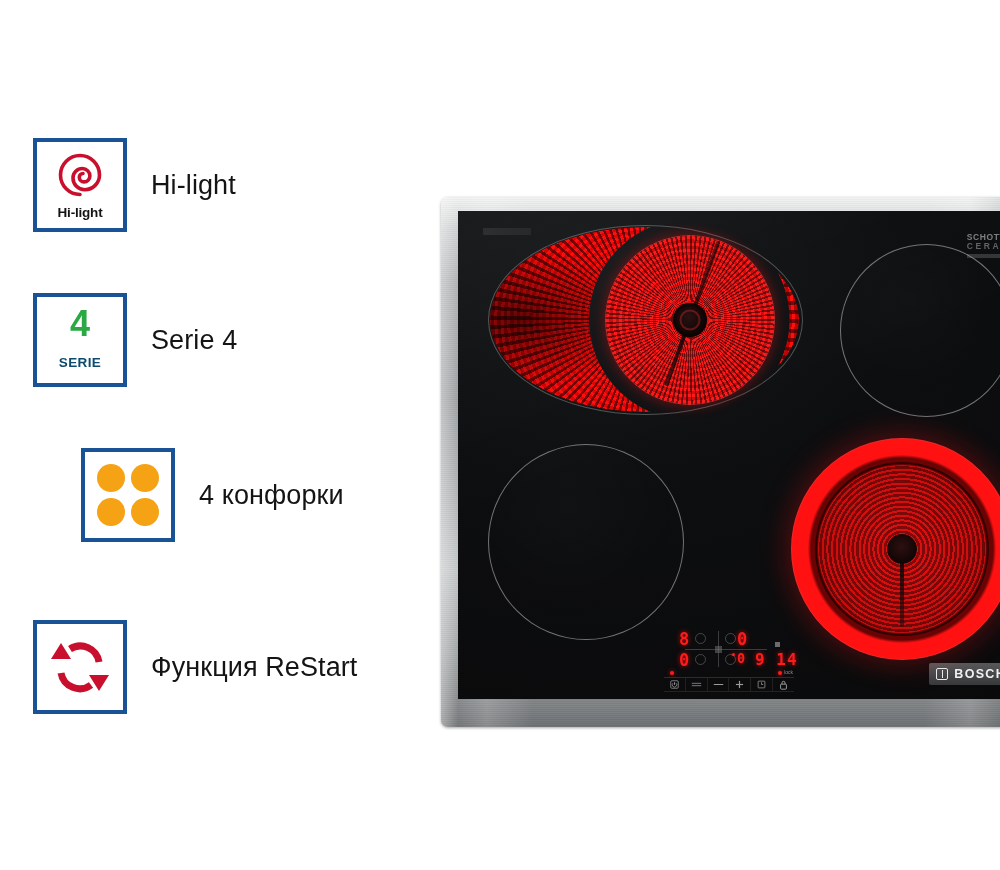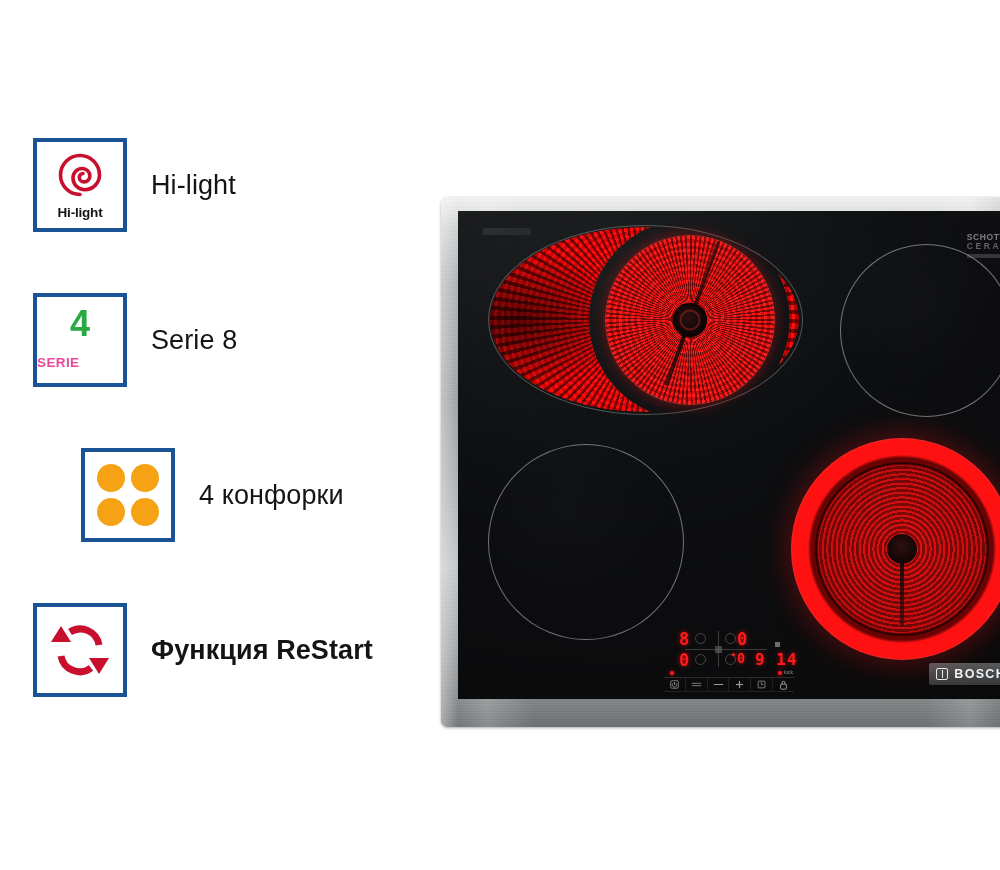--- a/index.html
+++ b/index.html
@@ -23,21 +23,21 @@
   }
   .feature-row {
     position: absolute;
     left: 33px;
     display: flex;
     align-items: center;
   }
   .feature-row.r0 { top: 138px; }
   .feature-row.r1 { top: 293px; }
   .feature-row.r2 { top: 448px; padding-left: 48px; }
-  .feature-row.r3 { top: 603px; font-weight: bold; }
+  .feature-row.r3 { top: 620px; }
 
   .feature-box {
     width: 94px; height: 94px;
     border: 4px solid #1a5296;
     background: #ffffff;
     position: relative;
     flex: 0 0 auto;
   }
   .feature-label {
     margin-left: 24px;
@@ -66,23 +66,23 @@
   
   .serie-num {
     position: absolute; left: 0; top: 9px;
     width: 100%; text-align: center;
     font-size: 36px; font-weight: bold;
     color: #29a844;
     line-height: 1;
   }
   .serie-cap {
     position: absolute; left: 0; bottom: 13px;
-    width: 100%; text-align: left;
+    width: 100%; text-align: center;
     font-size: 13.5px; font-weight: bold;
-    color: #ec4899;
+    color: #0c4a6e;
     letter-spacing: .4px;
   }
 
   
   .burn-grid {
     position: absolute;
     left: 50%; top: 50%;
     transform: translate(-50%,-50%);
     width: 62px; height: 62px;
     display: grid;
@@ -560,21 +560,21 @@
       <div class="hl-cap">Hi-light</div>
     </div>
     <div class="feature-label">Hi-light</div>
   </div>
 
   <div class="feature-row r1">
     <div class="feature-box">
       <div class="serie-num">4</div>
       <div class="serie-cap">SERIE</div>
     </div>
-    <div class="feature-label">Serie 8</div>
+    <div class="feature-label">Serie 4</div>
   </div>
 
   <div class="feature-row r2">
     <div class="feature-box">
       <div class="burn-grid">
         <div class="burn-dot"></div>
         <div class="burn-dot"></div>
         <div class="burn-dot"></div>
         <div class="burn-dot"></div>
       </div>

